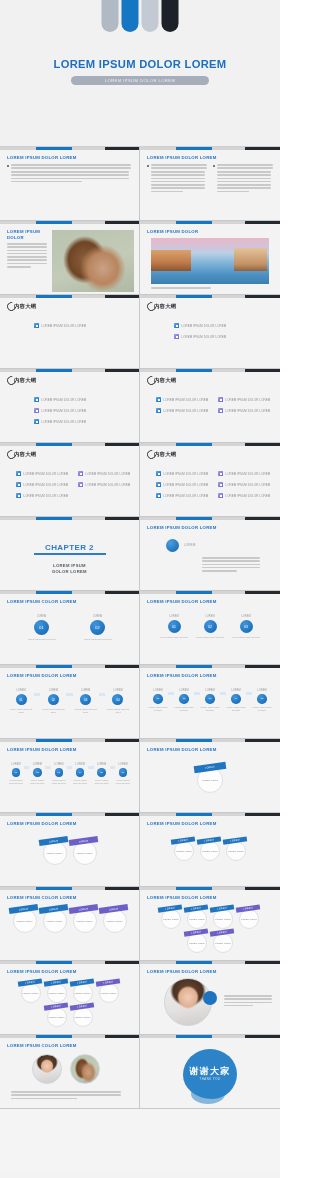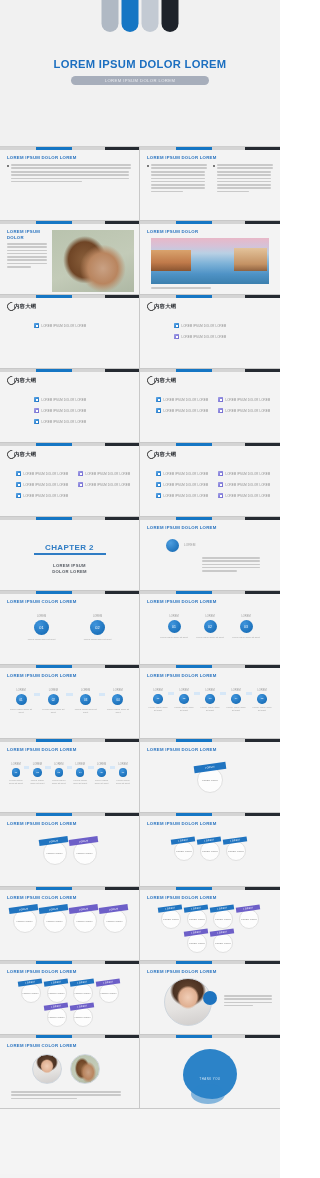--- a/index.html
+++ b/index.html
@@ -867,18 +867,19 @@
           <div class="ln" style="width:110px"></div>
           <div class="ln" style="width:66px"></div>
         </div>
       </div>
       <div class="slide">
         <div class="topbar">
             <i class="blue"></i>
             <i class="dark"></i>
           </div>
         <div class="blob"></div>
+        <div class="ty-text">谢谢大家</div>
         <div class="ty-sub">THANK YOU</div>
       </div>
     </div>
 
   <div class="bottom-strip"></div>
 </div>
 
 </body></html>

